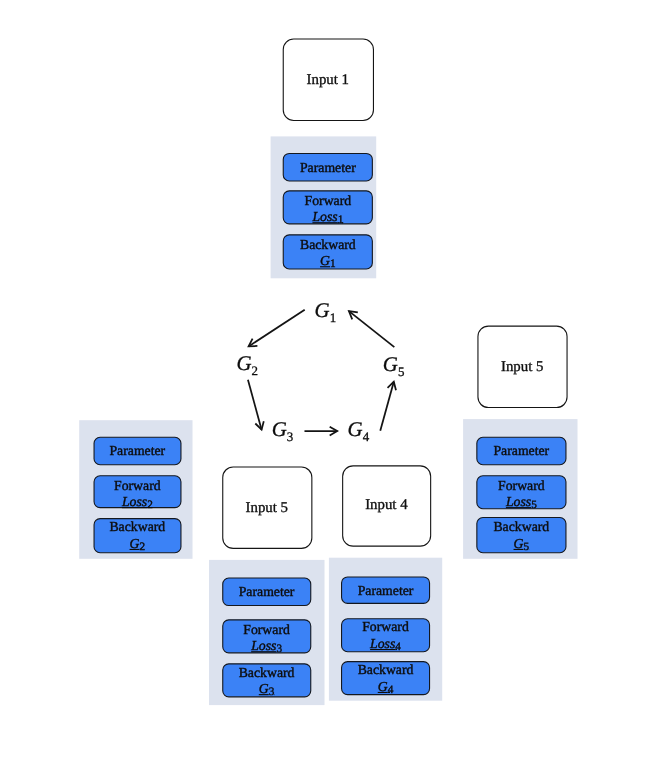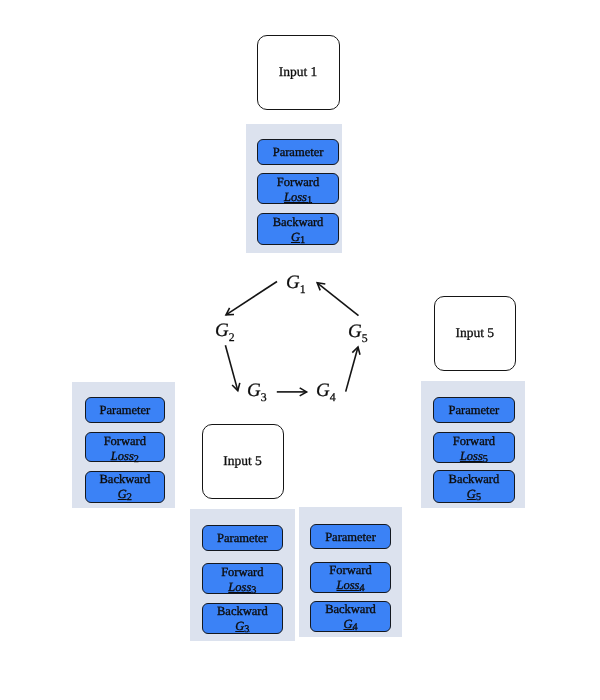--- a/index.html
+++ b/index.html
@@ -69,20 +69,23 @@
   </div>
   <div class="chip two" style="left:201.6px;top:563.4px;width:81.5px;height:31px;">
     <span class="l1">Forward</span>
     <span class="l2"><span>Loss</span><sub>3</sub></span>
   </div>
   <div class="chip two" style="left:201.6px;top:602.8px;width:81.5px;height:31.3px;">
     <span class="l1">Backward</span>
     <span class="l2"><span>G</span><sub>3</sub></span>
   </div>
 
+  <div class="node-box" style="left:310.5px;top:422.5px;width:81.5px;height:74px;">
+    <span>Input 4</span>
+  </div>
   <div class="panel" style="left:299px;top:507px;width:103px;height:130px;"></div>
   <div class="chip one" style="left:309.9px;top:523.9px;width:81.2px;height:25.5px;">
     <span class="l1">Parameter</span>
   </div>
   <div class="chip two" style="left:309.9px;top:561.5px;width:81.2px;height:31px;">
     <span class="l1">Forward</span>
     <span class="l2"><span>Loss</span><sub>4</sub></span>
   </div>
   <div class="chip two" style="left:309.9px;top:600.6px;width:81.2px;height:31px;">
     <span class="l1">Backward</span>

